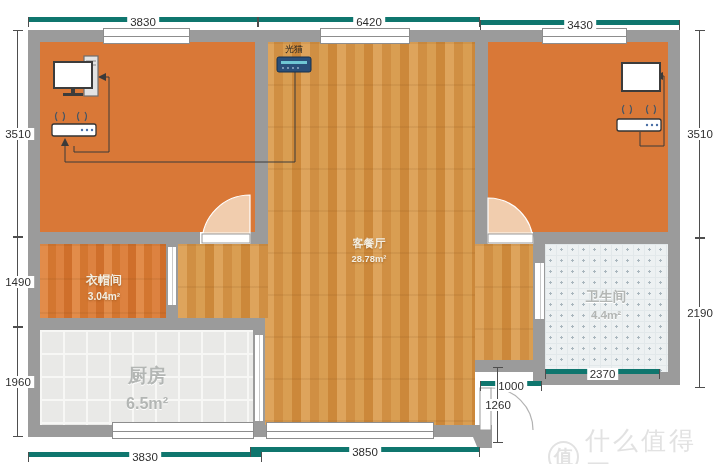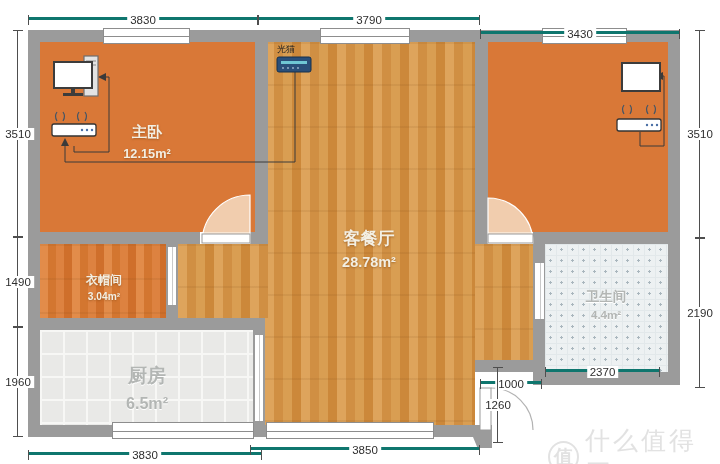--- a/index.html
+++ b/index.html
@@ -34,23 +34,23 @@
   .wall{background:#9b9b9b;}
   .win-h{background:#fff;border:1px solid #8d8d8d;}
   .win-h::after{content:"";position:absolute;left:0;right:0;top:50%;height:1px;background:#8d8d8d;}
   .door-v{background:#fff;border:1px solid #9a9a9a;}
   .door-v::after{content:"";position:absolute;top:0;bottom:0;left:50%;width:1px;background:#c9c9c9;}
   
   .rlab{color:#f3efe3;font-weight:bold;text-align:center;line-height:1.5;
         text-shadow:0 1px 2px rgba(125,70,20,.55);transform:translate(-50%,-50%);white-space:nowrap;}
   .rlab .area{font-weight:bold;font-size:.85em;display:block;}
   .rlab-lt{color:#b3b6b4;text-shadow:0 1px 0 #fff;}
-  .devlab{font-size:9px;color:#222;}
-  
-  .dimh{border-top:3px solid #0f766e;height:0;}
+  .devlab{font-size:9px;color:#222;text-align:center;}
+  
+  .dimh{border-top:5px solid #0f766e;height:0;}
   .dimh::before,.dimh::after{content:"";position:absolute;top:-5px;width:1px;height:10px;background:#4e4e4e;}
   .dimh::before{left:0;} .dimh::after{right:0;}
   .dimv{border-left:1px solid #4e4e4e;width:0;text-align:center;}
   .dimv::before,.dimv::after{content:"";position:absolute;left:-5px;height:1px;width:10px;background:#4e4e4e;}
   .dimv::before{top:0;} .dimv::after{bottom:0;}
   .dlab{position:absolute;left:50%;top:0;transform:translate(-50%,-50%);background:#fff;
         padding:0 3px;font-size:11.5px;color:#2e2e2e;white-space:nowrap;}
   .dimv .dlab{left:0;top:50%;}
   
   .wm{display:flex;align-items:center;gap:6px;color:#e2e2e2;}
@@ -158,48 +158,44 @@
       <path d="M624,114 q-3,-5 0,-9 M630,114 q3,-5 0,-9 M648,114 q-3,-5 0,-9 M654,114 q3,-5 0,-9" stroke="#445566" stroke-width="1.2" fill="none"></path>
       <rect x="617" y="119" width="44" height="12" rx="2" fill="#ffffff" stroke="#333333" stroke-width="1.3"></rect>
       <circle cx="647" cy="125" r="1.2" fill="#4a6fa5"></circle>
         <circle cx="652" cy="125" r="1.2" fill="#4a6fa5"></circle>
         <circle cx="657" cy="125" r="1.2" fill="#4a6fa5"></circle>
     </g>
   </svg>
 
   <div class="abs devlab" style="left:277px;top:43px;width:34px;">光猫</div>
 
-  <div class="abs rlab" style="left:147px;top:142px;font-size:15px;">
-    <span>主卧</span>
-    <span class="area">12.15m²</span>
-  </div>
-  <div class="abs rlab" style="left:369px;top:250px;font-size:17px;">
+  <div class="abs rlab" style="left:369px;top:250px;font-size:11px;">
     <span>客餐厅</span>
     <span class="area">28.78m²</span>
   </div>
   <div class="abs rlab" style="left:104px;top:288px;font-size:12px;">
     <span>衣帽间</span>
     <span class="area">3.04m²</span>
   </div>
   <div class="abs rlab rlab-lt" style="left:147px;top:388px;font-size:19px;">
     <span>厨房</span>
     <span class="area">6.5m²</span>
   </div>
   <div class="abs rlab rlab-lt" style="left:606px;top:306px;font-size:13.5px;">
     <span>卫生间</span>
     <span class="area">4.4m²</span>
   </div>
 
   <div class="abs dimh" style="left:28px;top:17px;width:230px;">
     <span class="dlab">3830</span>
     </div>
   <div class="abs dimh" style="left:258px;top:17px;width:222px;">
-    <span class="dlab">3790</span>
-    </div>
-  <div class="abs dimh" style="left:480px;top:31px;width:200px;">
+    <span class="dlab">6420</span>
+    </div>
+  <div class="abs dimh" style="left:480px;top:20px;width:200px;">
     <span class="dlab">3430</span>
     </div>
 
   <div class="abs dimv" style="left:17px;top:30px;height:207px;">
     <span class="dlab">3510</span>
     </div>
   <div class="abs dimv" style="left:17px;top:237px;height:90px;">
     <span class="dlab">1490</span>
     </div>
   <div class="abs dimv" style="left:17px;top:327px;height:110px;">

